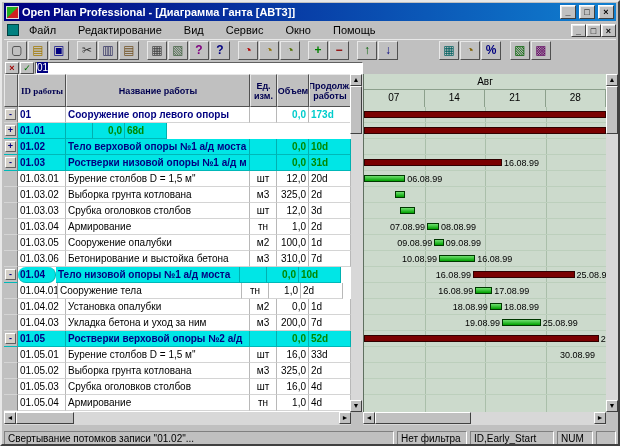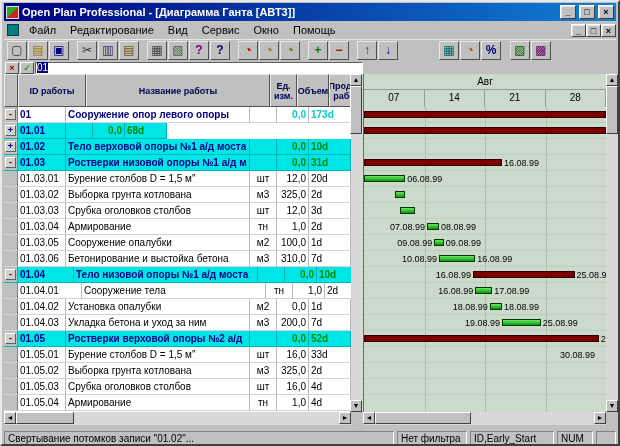--- a/index.html
+++ b/index.html
@@ -63,21 +63,21 @@
   <div class="titlebar">
     <span class="app-icon"></span>
     <span class="title">Open Plan Professional - [Диаграмма Ганта [АВТ3]]</span>
     <span class="wbtn">_</span>
     <span class="wbtn">□</span>
     <span class="wbtn">×</span>
   </div>
 
   <div class="menubar">
     <span class="child-icon"></span>
-    <span style="display:flex;">
+    <span style="display:flex;gap:8px;">
         <span class="menu-item">Файл</span>
         <span class="menu-item">Редактирование</span>
         <span class="menu-item">Вид</span>
         <span class="menu-item">Сервис</span>
         <span class="menu-item">Окно</span>
         <span class="menu-item">Помощь</span>
       </span>
     <span class="mspacer"></span>
     <span class="wbtn">_</span>
     <span class="wbtn">□</span>
@@ -117,21 +117,21 @@
     </div>
 
   <div class="editbar">
     <span class="eb-btn cancel">×</span>
     <span class="eb-btn accept">✓</span>
     <div class="edit-field"><span class="sel">01</span></div>
   </div>
 
   <div class="thead">
       <div class="th" style="width: 14px;"></div>
-      <div class="th" style="width: 68px;">ID работы</div>
+      <div class="th" style="width: 48px; font-family: Liberation Serif, serif;">ID работы</div>
       <div class="th" style="width: 184px;">Название работы</div>
       <div class="th" style="width: 27px;">Ед. изм.</div>
       <div class="th" style="width: 32px;">Объем</div>
       <div class="th" style="width: 42px;">Продолж. работы</div>
     </div>
   <div class="tbody">
       <div class="trow root">
         <div class="td c" style="width: 14px;">
           <span class="colbtn">-</span>
         </div>
@@ -215,29 +215,29 @@
         <div class="td id" style="width: 48px;">01.03.06</div>
         <div class="td nm" style="width: 184px;">Бетонирование и выстойка бетона</div>
         <div class="td un" style="width: 27px;">м3</div>
         <div class="td vol" style="width: 32px;">310,0</div>
         <div class="td dur" style="width: 42px;">7d</div>
       </div>
       <div class="trow summary">
         <div class="td c" style="width: 14px;">
           <span class="colbtn">-</span>
         </div>
-        <div class="td id" style="width: 56px;">01.04</div>
+        <div class="td id" style="width: 38px; border-radius: 8px;">01.04</div>
         <div class="td nm" style="width: 184px;">Тело низовой опоры №1 а/д моста</div>
         <div class="td un" style="width: 27px;"></div>
         <div class="td vol" style="width: 32px;">0,0</div>
         <div class="td dur" style="width: 42px;">10d</div>
       </div>
       <div class="trow task">
         <div class="td c" style="width: 14px;"></div>
-        <div class="td id" style="width: 64px;">01.04.01</div>
+        <div class="td id" style="width: 40px;">01.04.01</div>
         <div class="td nm" style="width: 184px;">Сооружение тела</div>
         <div class="td un" style="width: 27px;">тн</div>
         <div class="td vol" style="width: 32px;">1,0</div>
         <div class="td dur" style="width: 42px;">2d</div>
       </div>
       <div class="trow task">
         <div class="td c" style="width: 14px;"></div>
         <div class="td id" style="width: 48px;">01.04.02</div>
         <div class="td nm" style="width: 184px;">Установка опалубки</div>
         <div class="td un" style="width: 27px;">м2</div>

